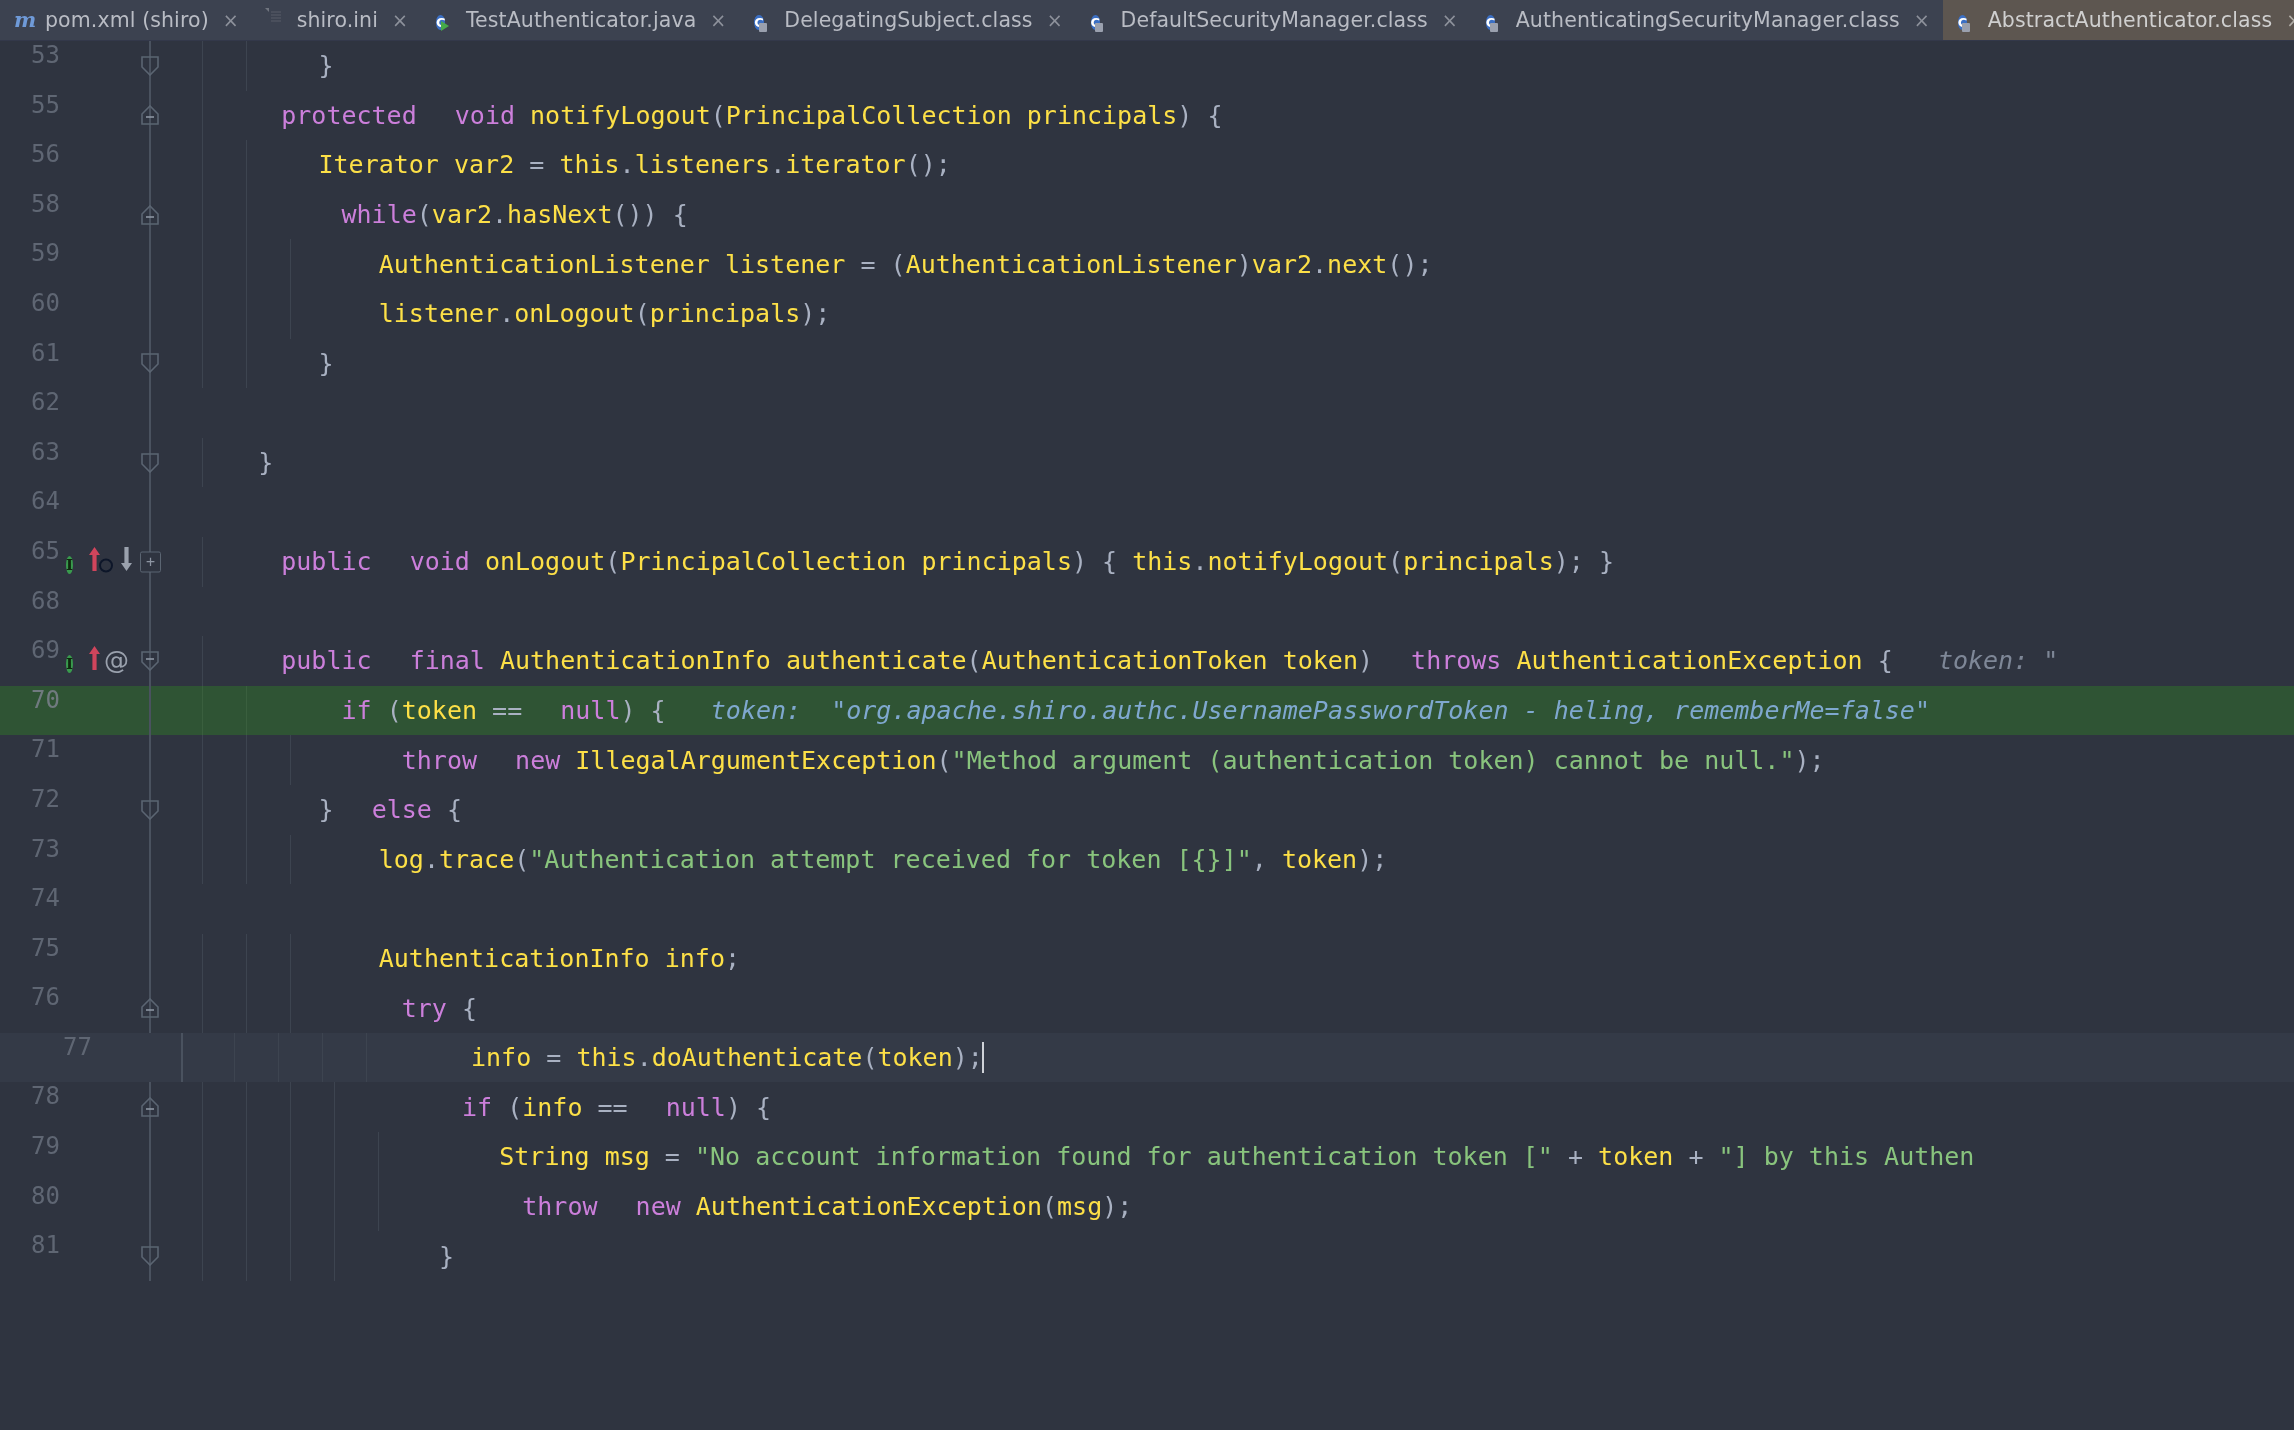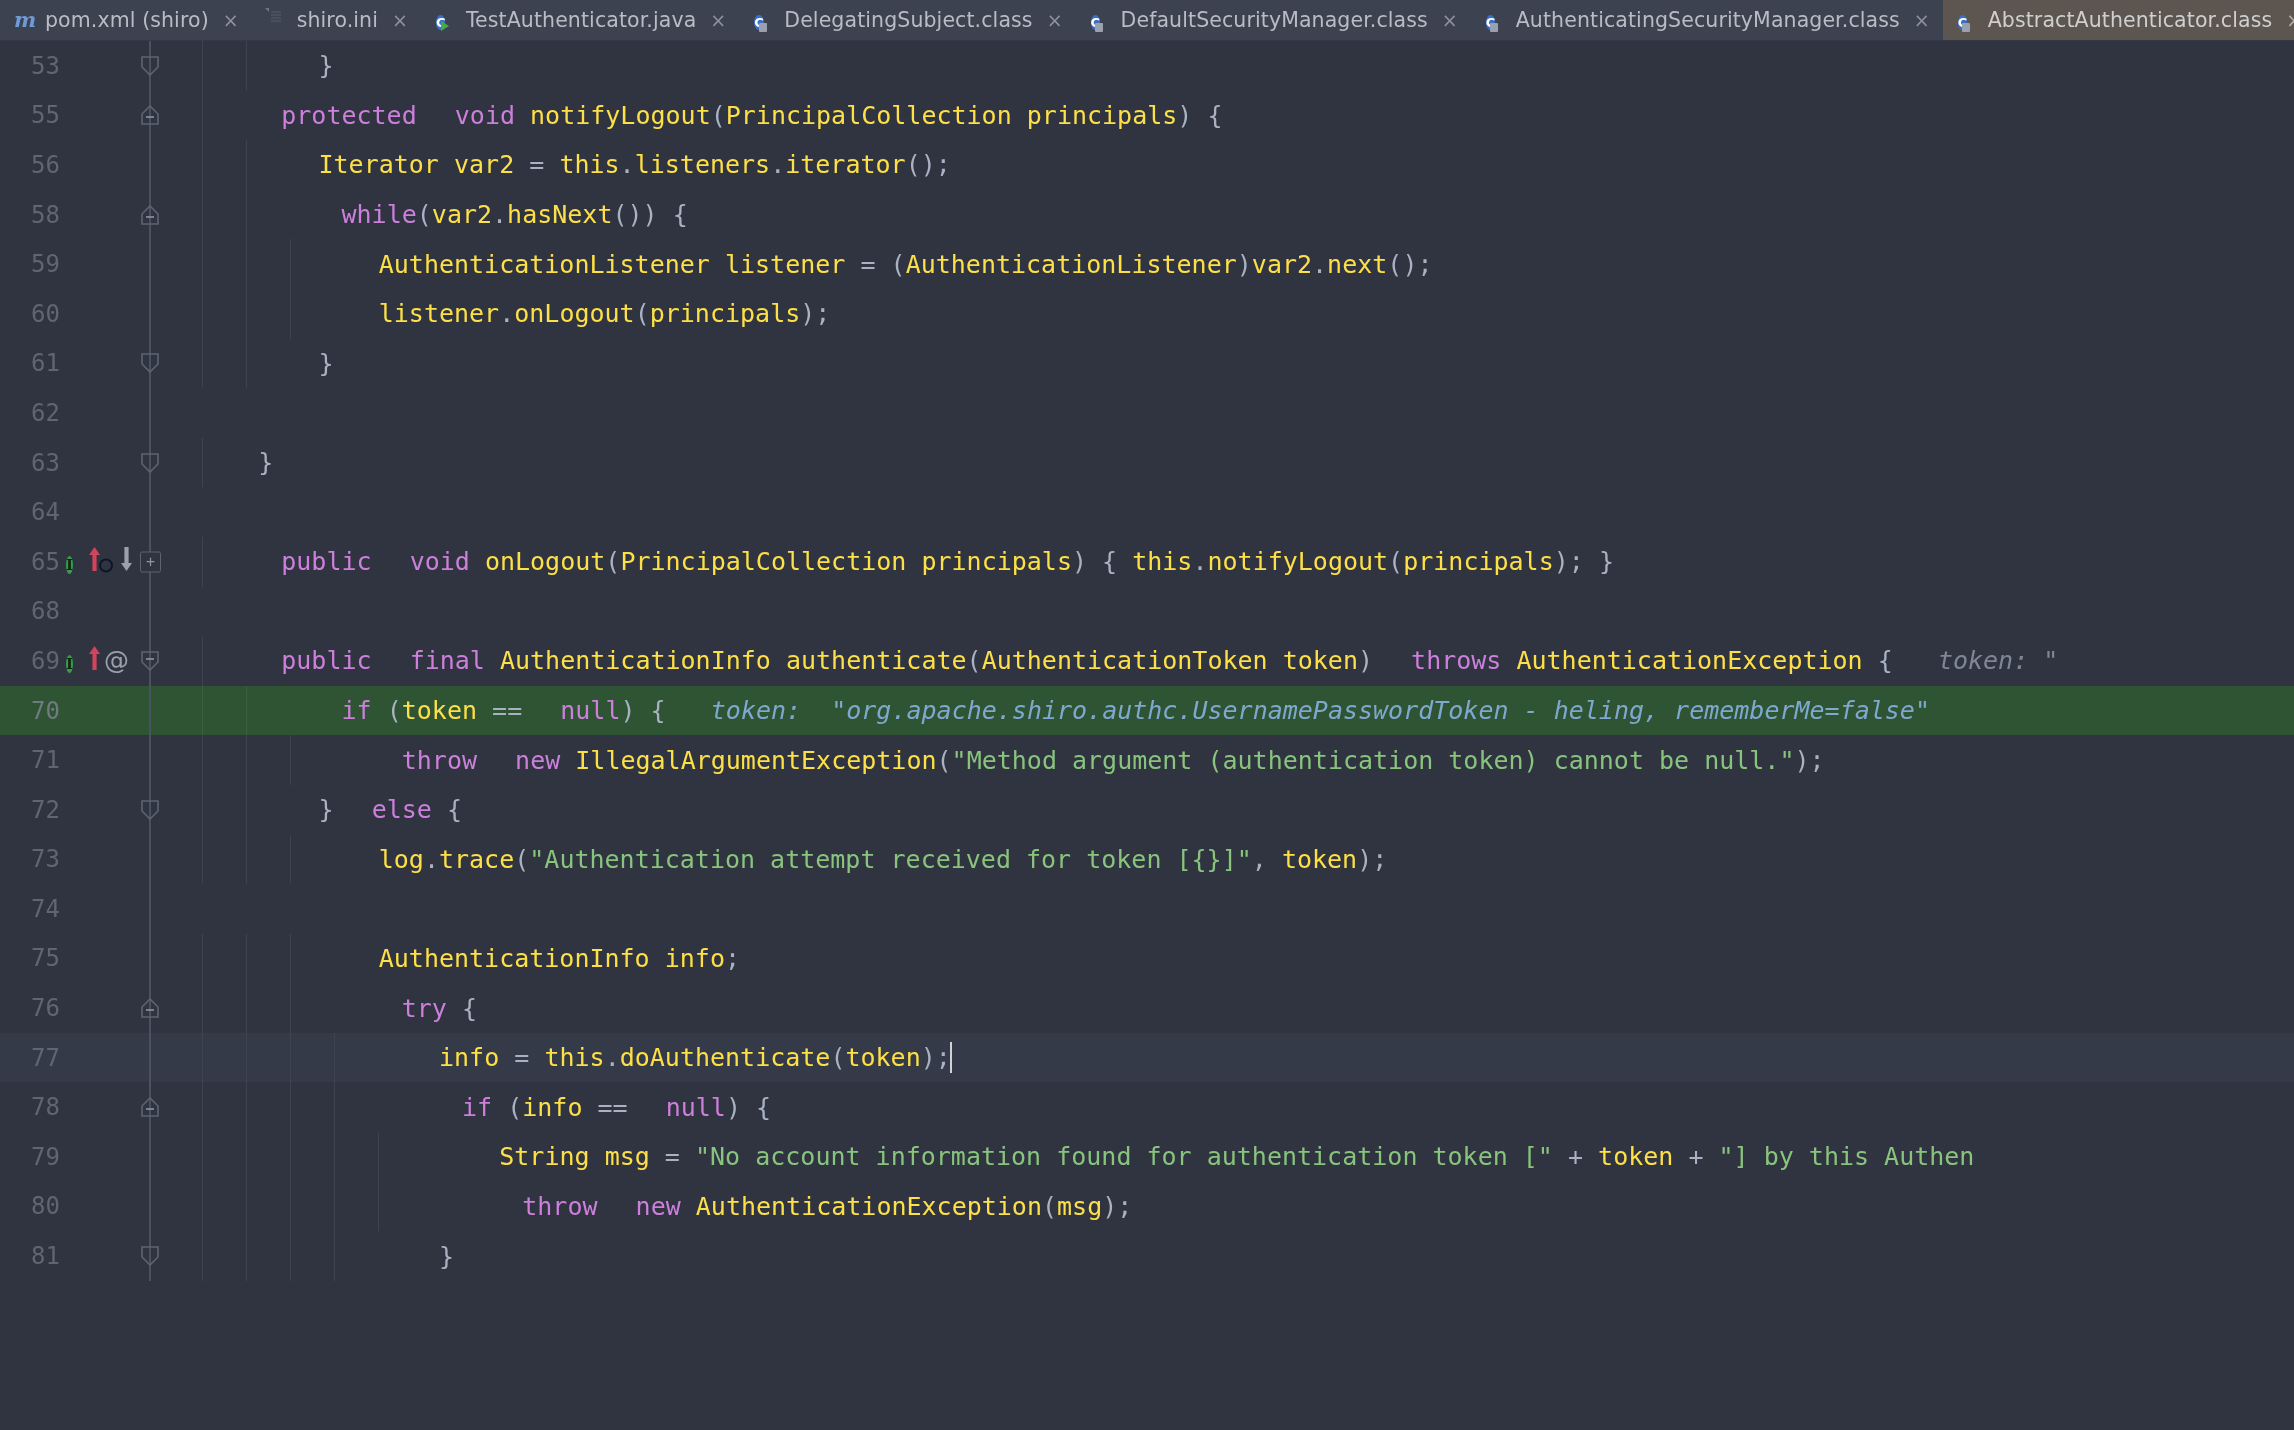--- a/index.html
+++ b/index.html
@@ -71,25 +71,25 @@
     font-family:"DejaVu Sans",sans-serif;letter-spacing:.1px;
     border-bottom:1px solid #33180f;
   }
 
   
   .editor{
     position:relative;background:#2f3440;height:1356px;overflow:hidden;
     font-family:"DejaVu Sans Mono","Liberation Mono",monospace;
   }
   .row{
-    position:relative;height:49.6px;display:flex;align-items:center;
+    position:relative;height:49.6px;display:flex;align-items:flex-start;
     white-space:pre;font-size:25px;
   }
   .row.exec{background:#2f5434;}
-  .row.caret{background:#343a47;}
+  .row.caret{background:#343a47;padding-left:32px;}
   .gutter{
     width:66px;flex:0 0 66px;text-align:right;color:#5f6673;
     font-size:24px;padding-right:6px;box-sizing:border-box;
     font-family:"DejaVu Sans Mono","Liberation Mono",monospace;
     position:relative;
   }
   .row.exec .gutter{color:#707a7f;}
   .marks{
     width:62px;flex:0 0 62px;position:relative;height:100%;
   }

